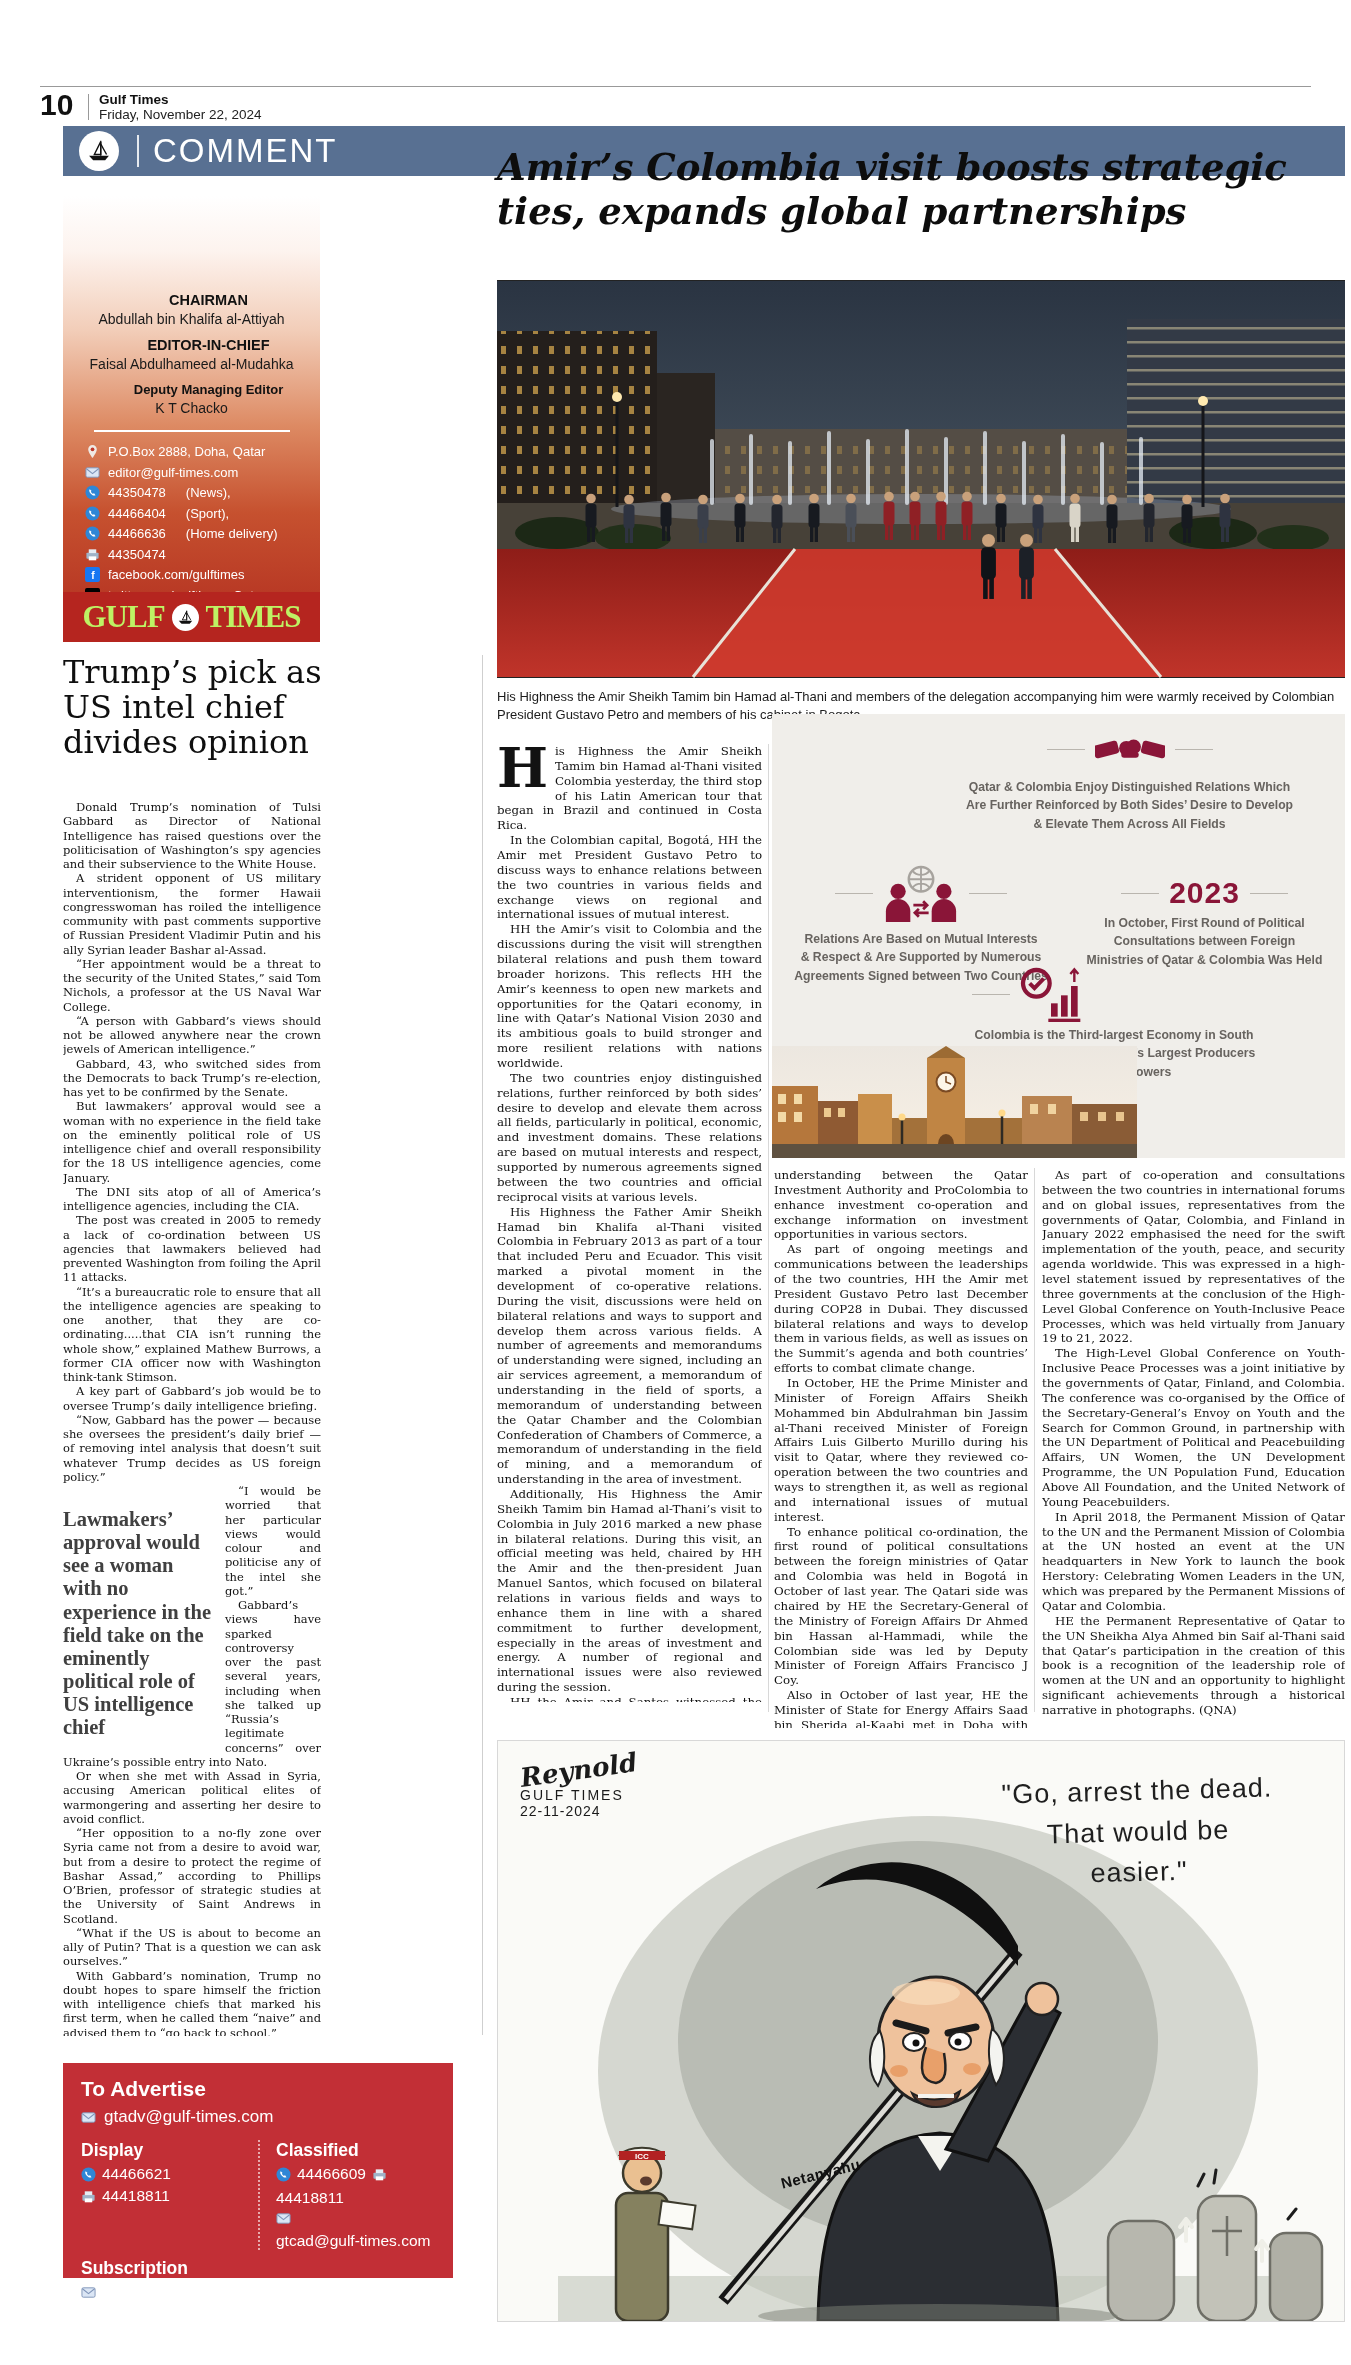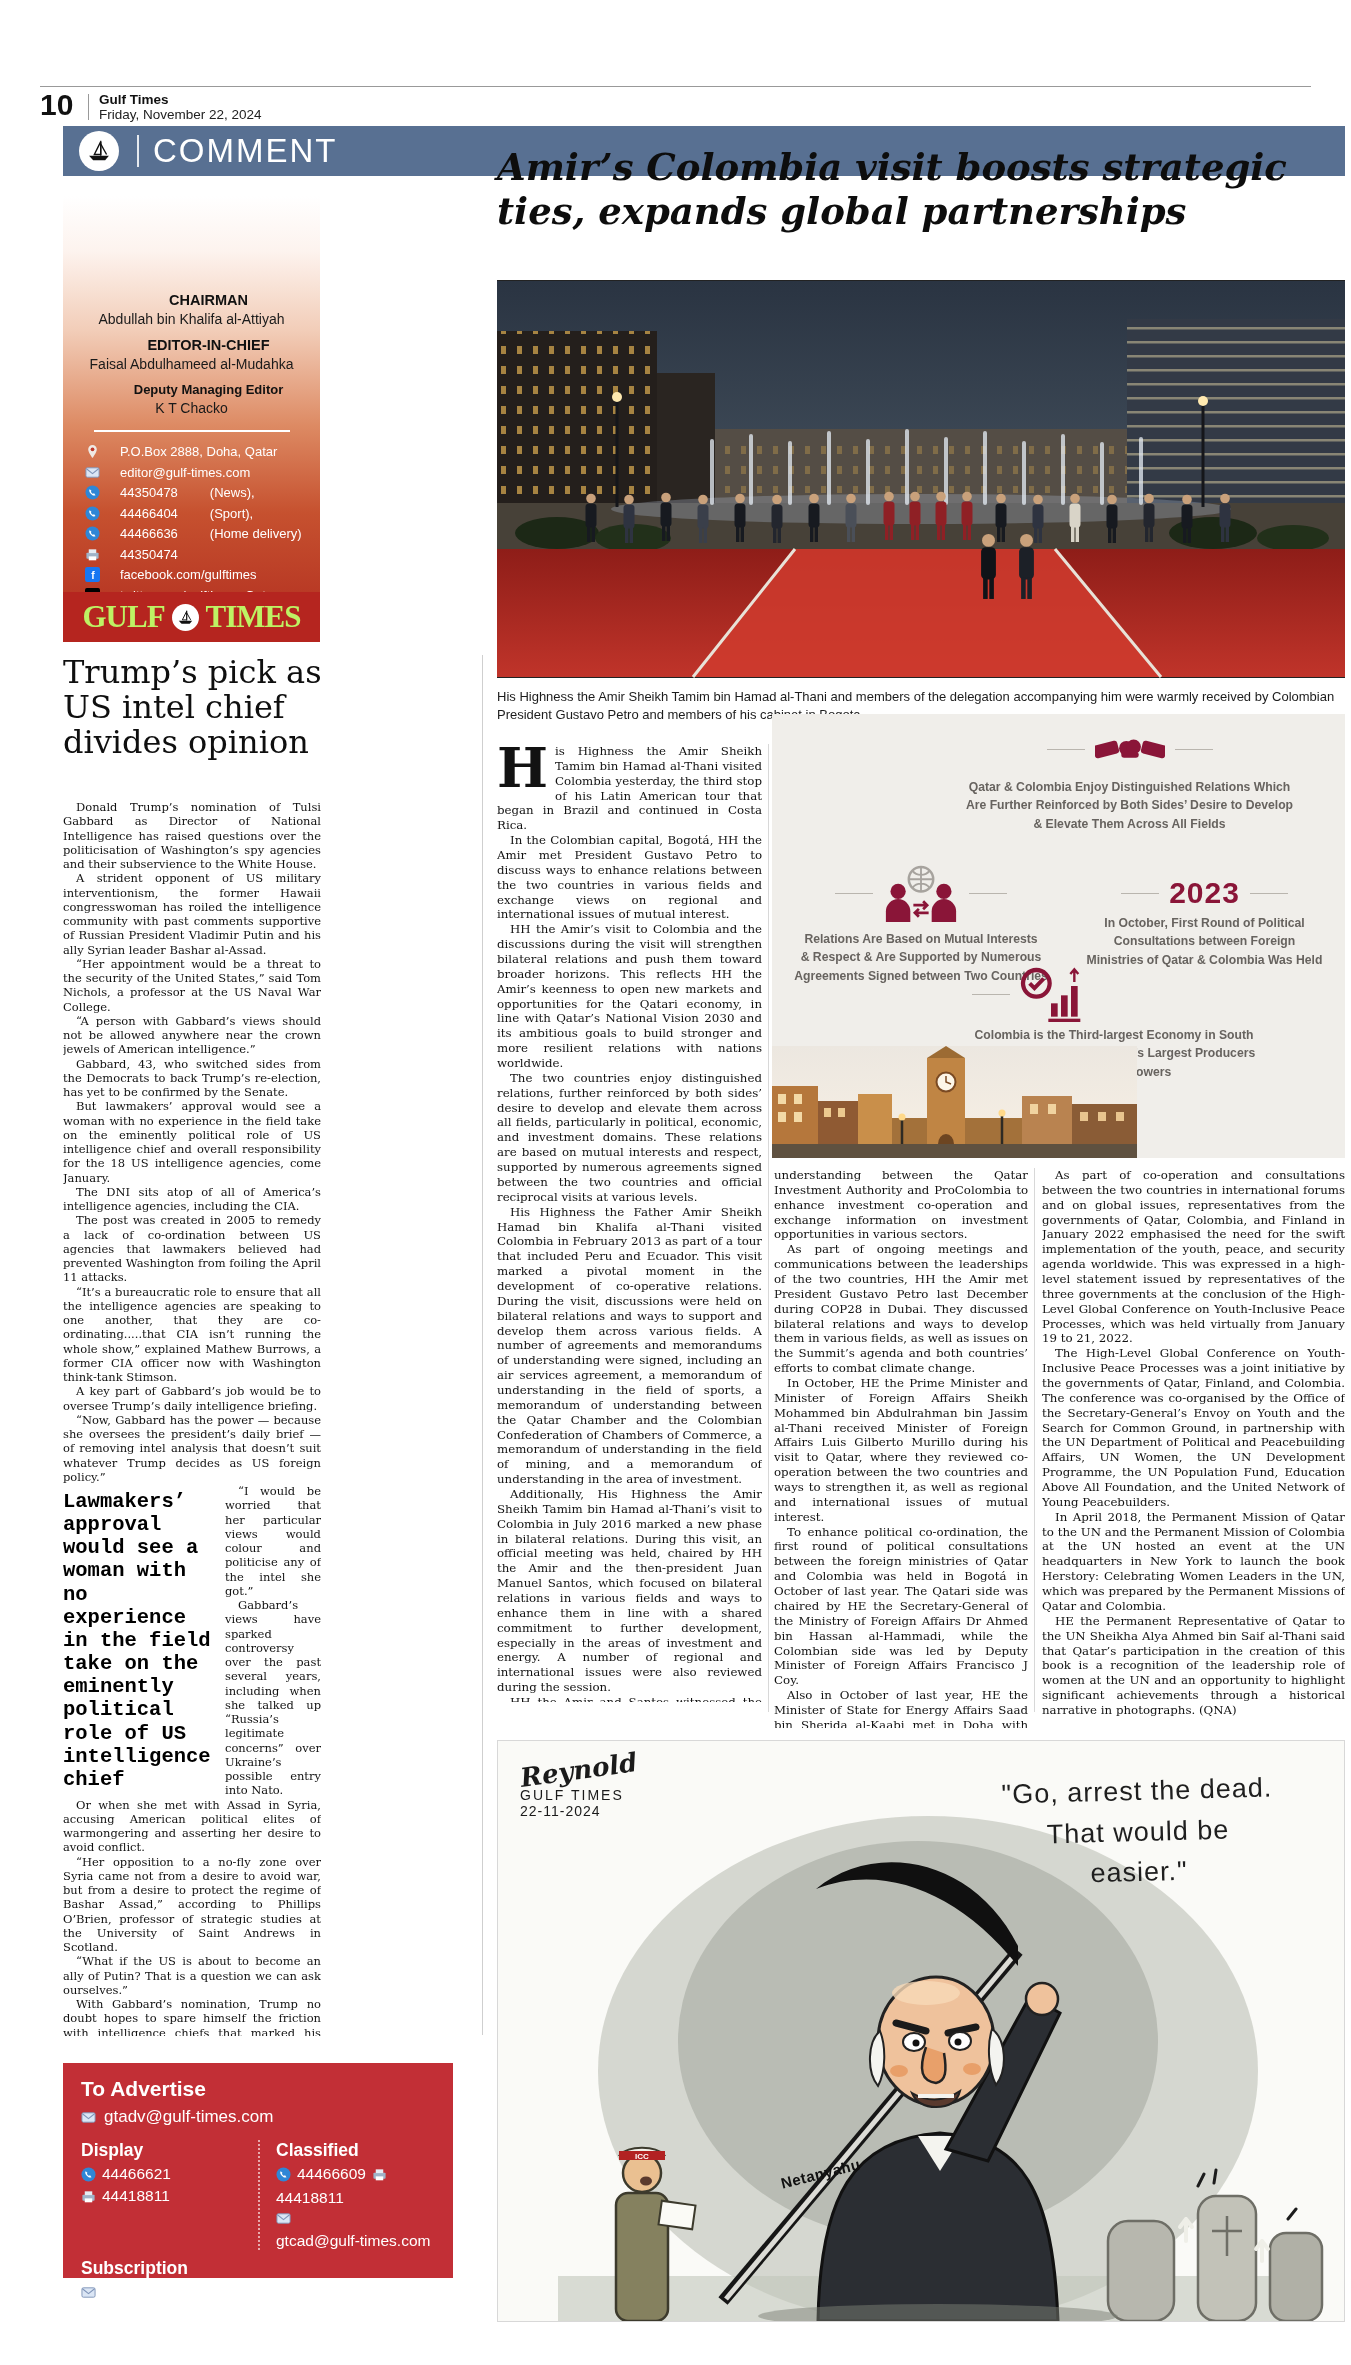--- a/index.html
+++ b/index.html
@@ -20,34 +20,34 @@
 
   
   .masthead{position:absolute;left:63px;top:196px;width:257px;height:396px;
     background:linear-gradient(180deg,#ffffff 0%,#fdf3ee 14%,#f2cdb8 34%,#dd8a63 58%,#c6512f 80%,#b93a25 100%);
     text-align:center;box-sizing:border-box;padding-top:86px;}
   .role-title{font-size:14.5px;font-weight:bold;color:#111;margin-top:10px;margin-left:34px;}
   .role-title.sm{font-size:13px;}
   .role-name{font-size:14px;color:#1a1a1a;margin-top:3px;}
   .mast-rule{width:196px;height:2px;background:#fff;margin:14px auto 12px auto;}
   .contacts{text-align:left;padding-left:22px;color:#fff;font-size:13px;}
-  .c-row{display:flex;align-items:center;gap:20px;margin-bottom:5.5px;}
+  .c-row{display:flex;align-items:center;gap:8px;margin-bottom:5.5px;}
   .c-suffix{margin-left:12px;}
   .ic16{width:15px;height:15px;flex:0 0 15px;}
   .mast-logo{position:absolute;left:63px;top:592px;width:257px;height:50px;background:#b5251f;display:flex;align-items:center;justify-content:center;gap:7px;}
   .gt-word{color:#bef264;font-family:"Liberation Serif",serif;font-weight:bold;font-size:31px;letter-spacing:-1px;}
   .gt-circle{width:27px;height:27px;border-radius:50%;background:#fff;display:flex;align-items:center;justify-content:center;}
 
   
   .t-headline{position:absolute;left:63px;top:655px;width:262px;font-family:"DejaVu Serif",serif;font-size:32px;line-height:1.1;color:#0f0f0f;white-space:pre-line;}
   .t-body{position:absolute;left:63px;top:800px;width:258px;height:1236px;overflow:hidden;
     font-family:"DejaVu Serif",serif;font-size:11.5px;line-height:1.24;color:#121212;text-align:justify;}
   .t-body p{margin:0;text-indent:13px;}
-  .pullquote{float:left;width:152px;margin:6px 10px 4px 0;font-family:Liberation Mono, monospace;
-    font-weight:bold;font-size:20.5px;line-height:1.13;color:#000000;text-align:left;text-indent:0;}
+  .pullquote{float:left;width:152px;margin:24px 10px 4px 0;font-family:Liberation Serif, serif;
+    font-weight:bold;font-size:20.5px;line-height:1.13;color:#404040;text-align:left;text-indent:0;}
 
   
   .advert{position:absolute;left:63px;top:2063px;width:390px;height:215px;background:#c22f36;color:#fff;box-sizing:border-box;padding:14px 18px;}
   .adv-title{font-size:21px;font-weight:bold;}
   .adv-row{display:flex;align-items:center;gap:8px;font-size:17px;margin-top:6px;}
   .adv-cols{display:flex;margin-top:13px;}
   .adv-col{width:50%;}
   .adv-col.right{border-left:2px dotted rgba(255,255,255,.6);padding-left:16px;box-sizing:border-box;}
   .adv-sub{font-size:17.5px;font-weight:bold;}
   .adv-small{font-size:15.5px;display:flex;align-items:center;gap:6px;margin-top:4px;flex-wrap:wrap;}

